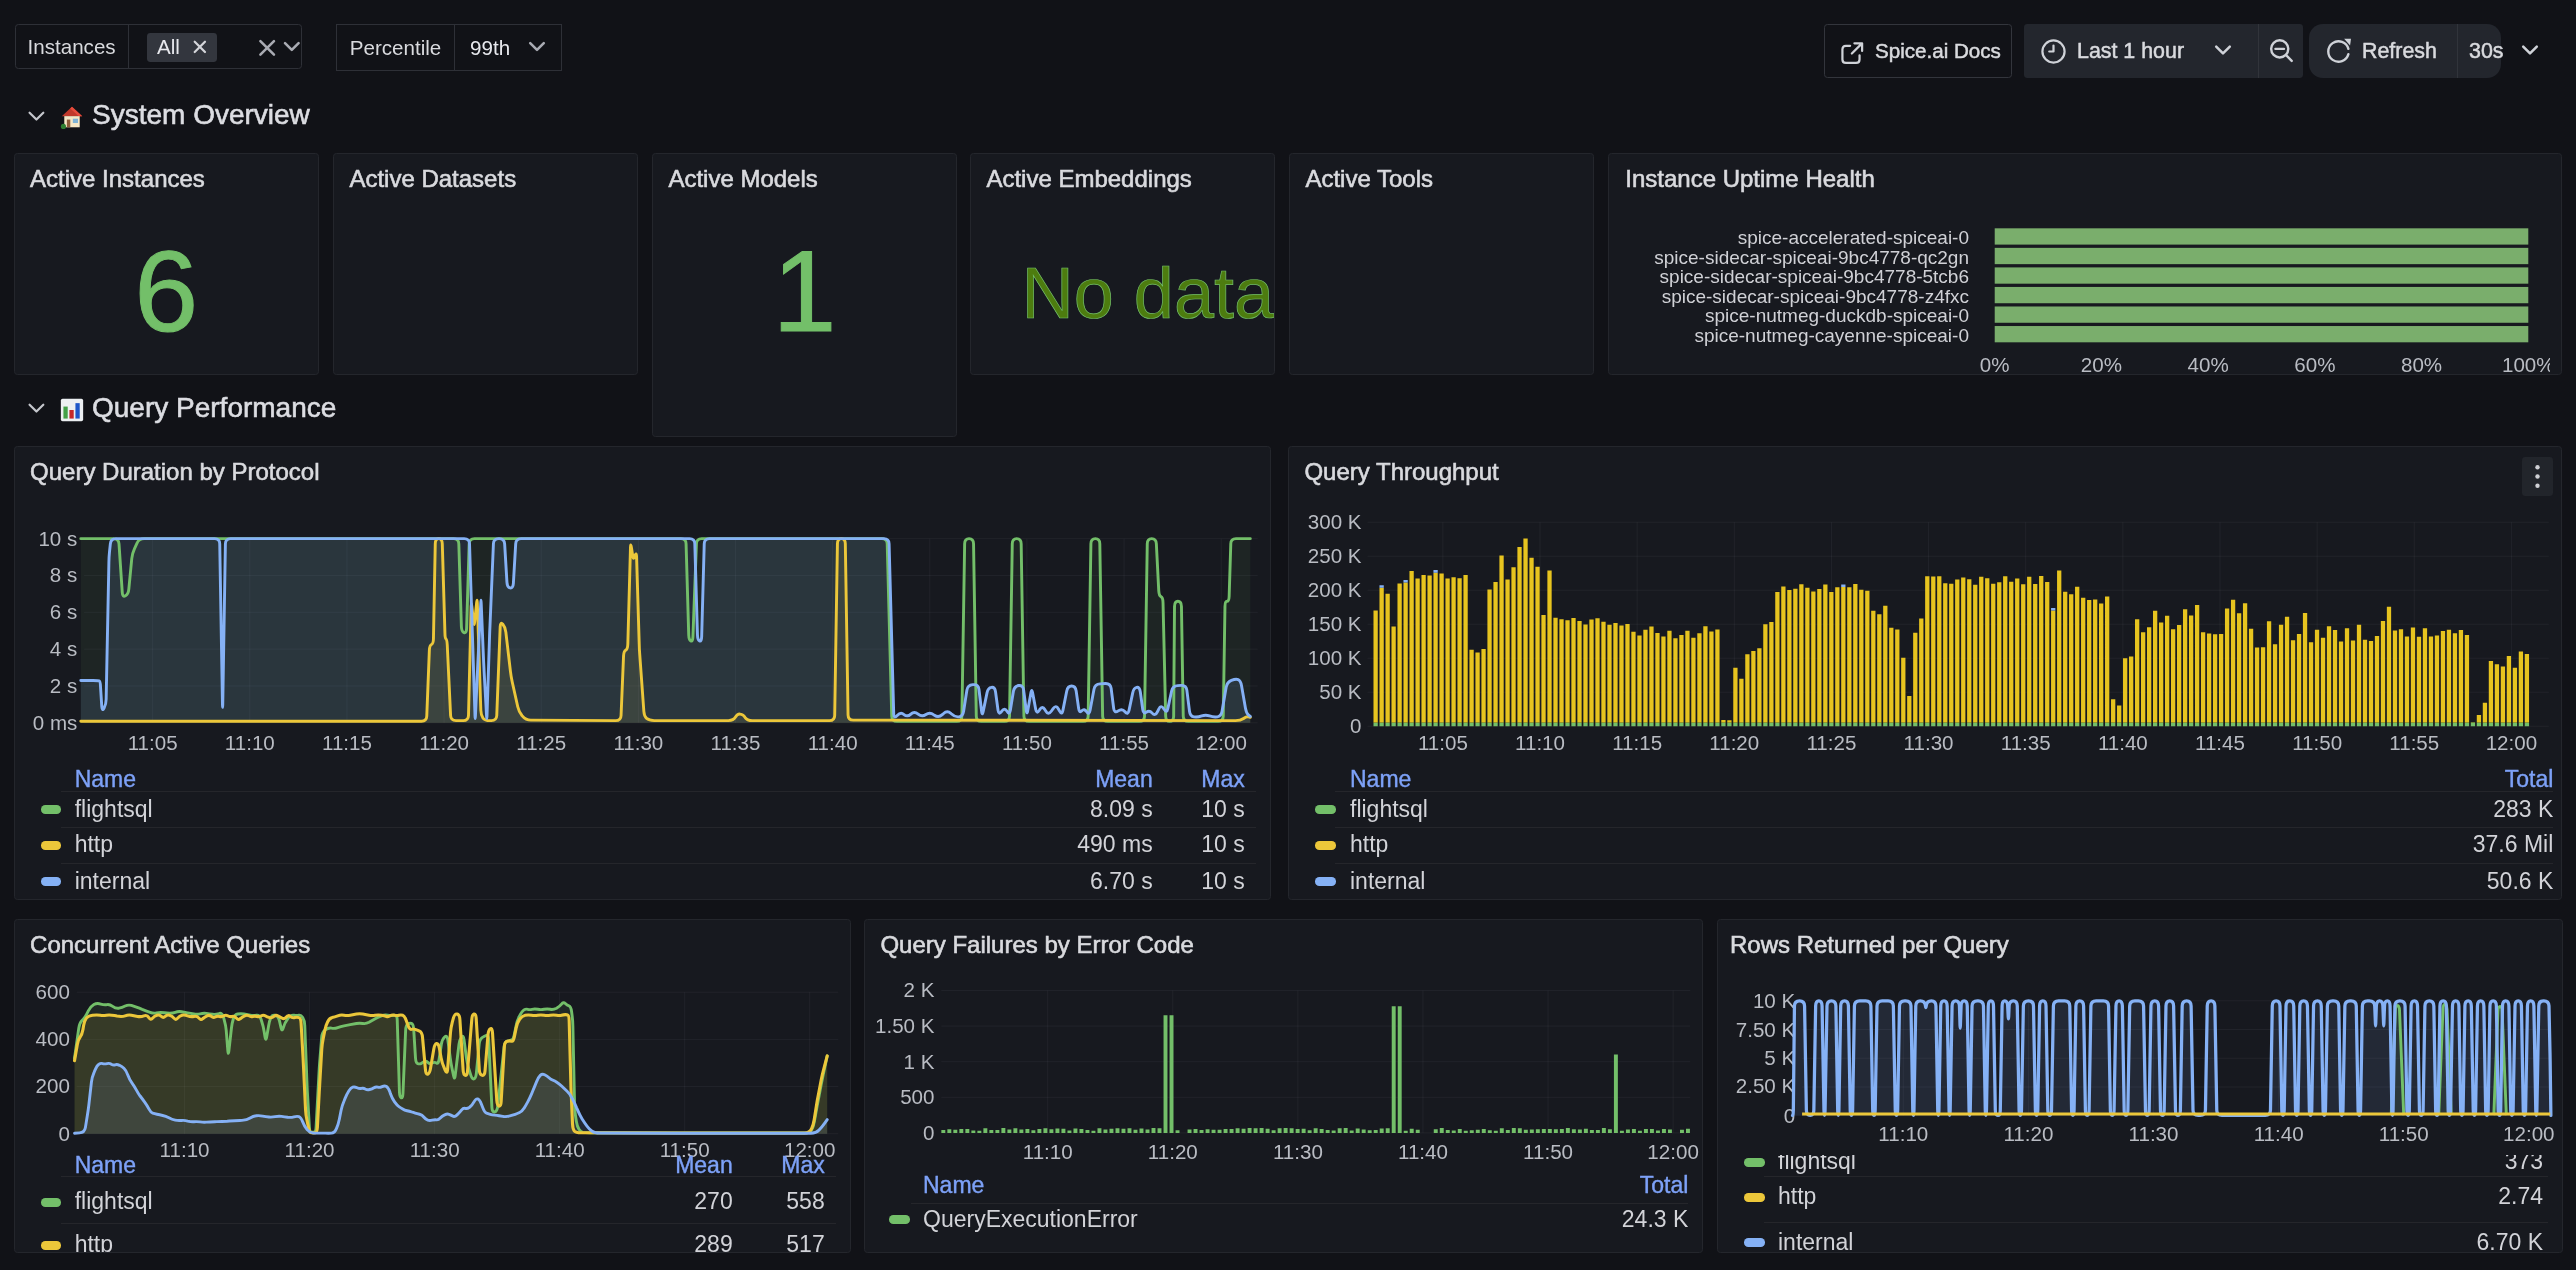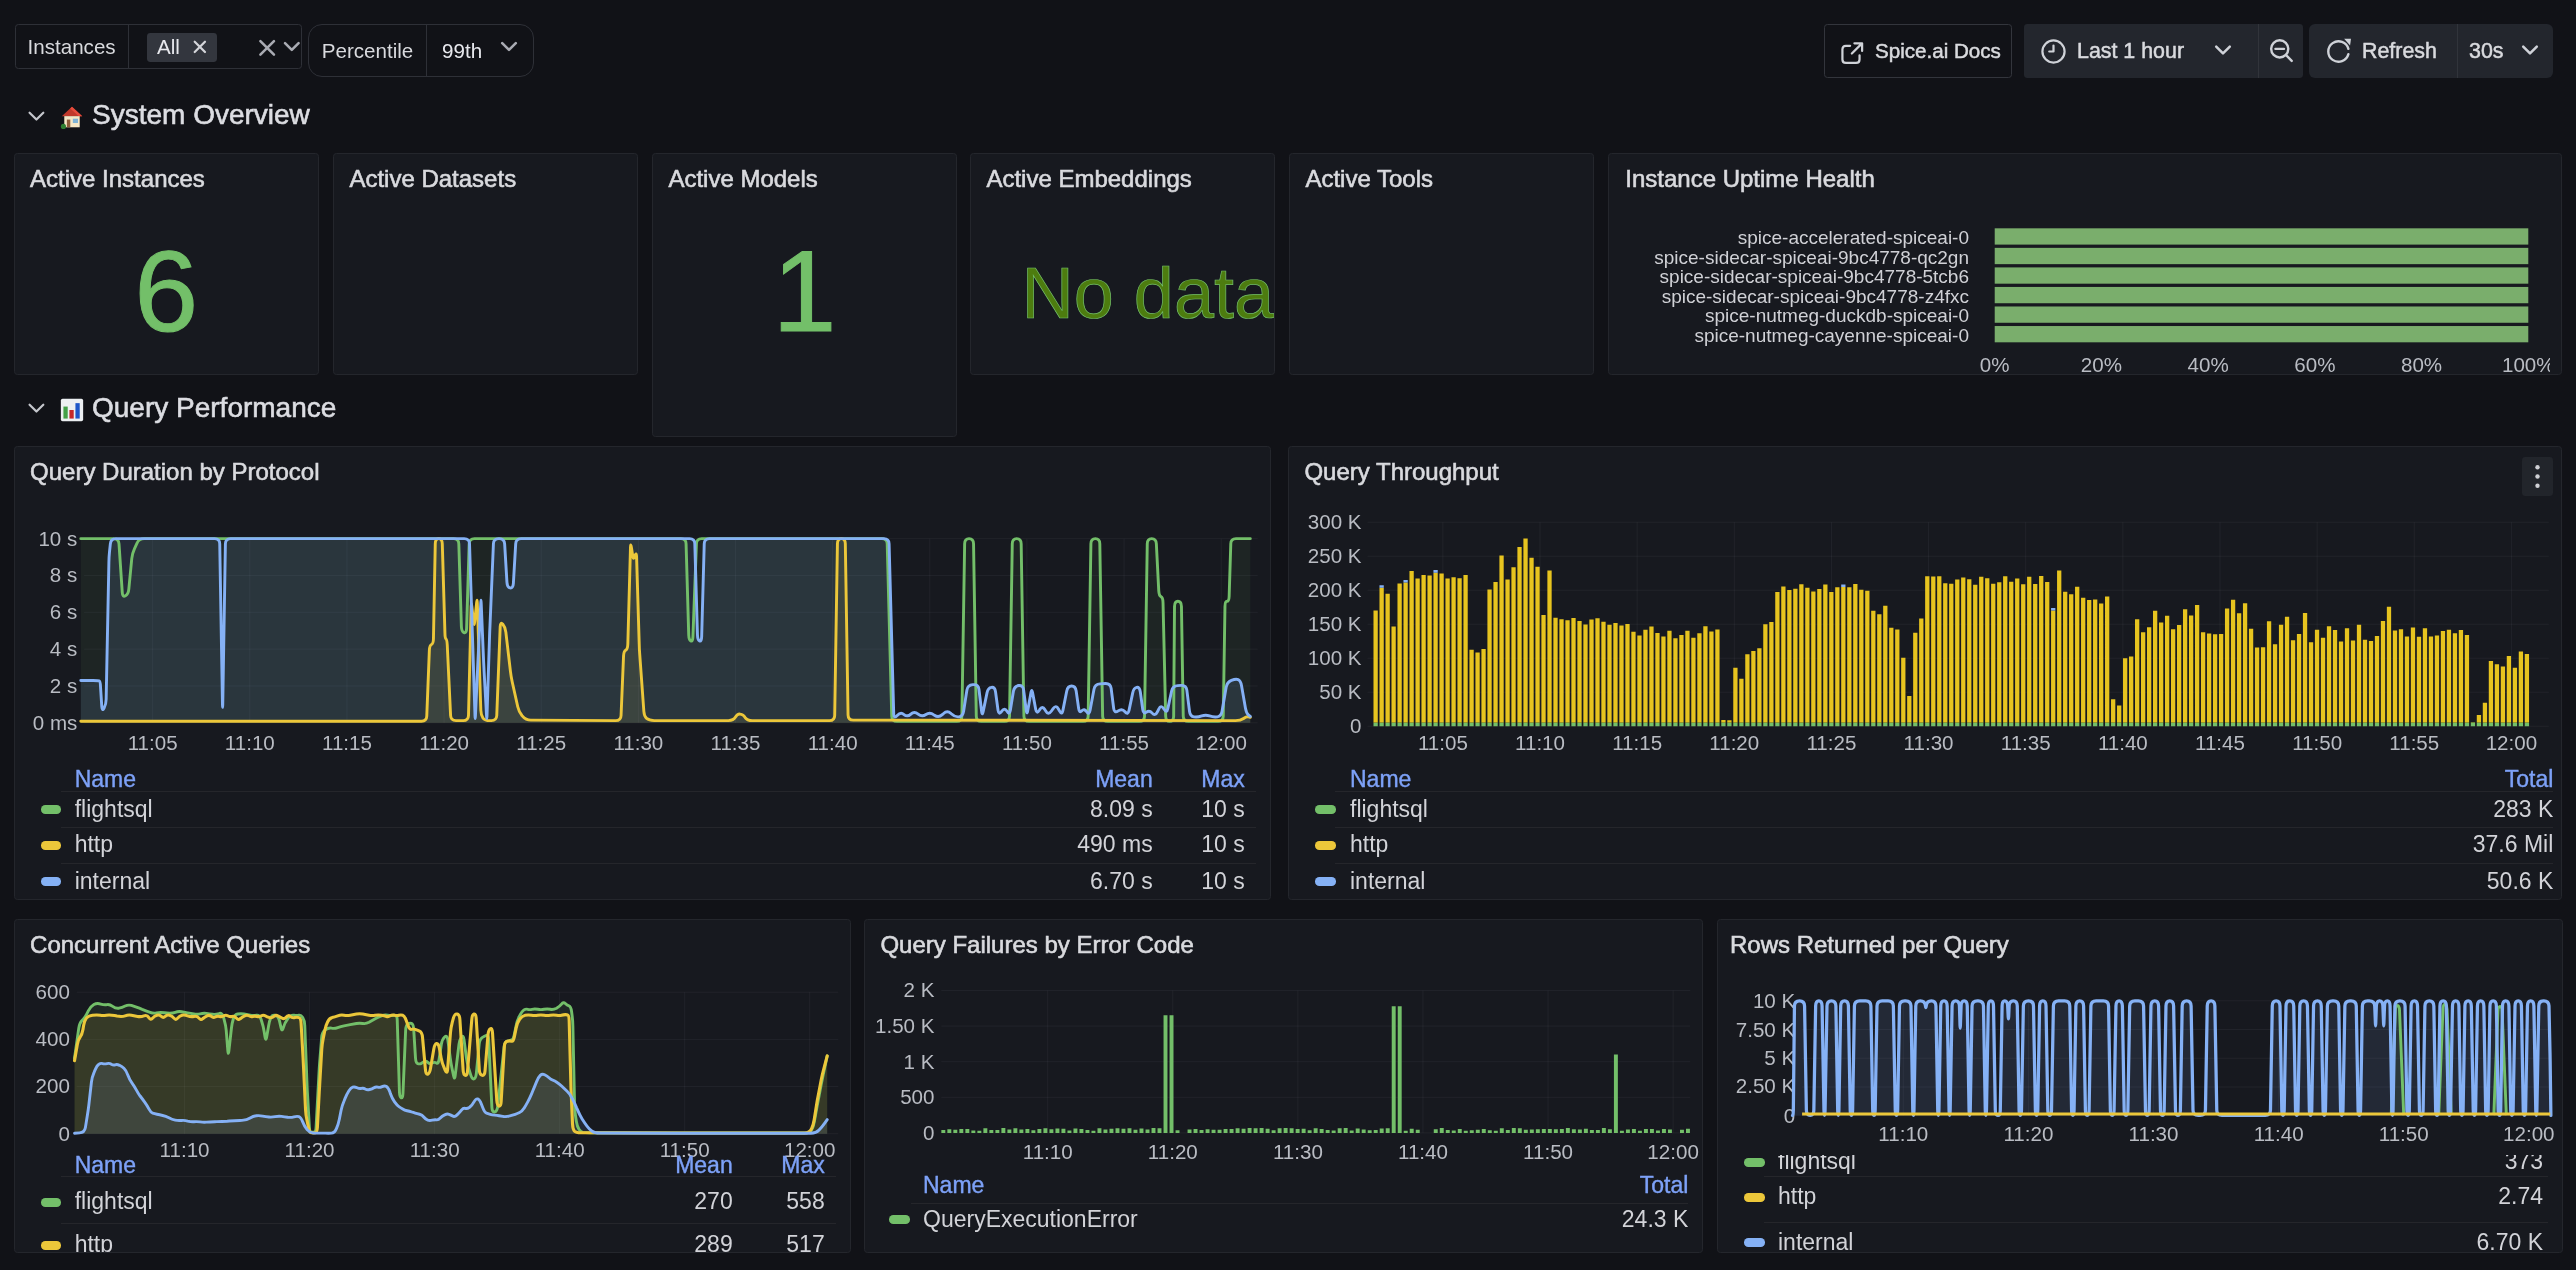--- a/index.html
+++ b/index.html
@@ -15,21 +15,21 @@
 <div style="position:absolute;left:112px;top:0;bottom:0;width:0.9px;background:#2e3037"></div>
 <div style="position:absolute;left:0;top:0;width:112px;height:100%;display:flex;align-items:center;justify-content:center;font-size:20.6px;color:#d9dade">Instances</div>
 <div style="position:absolute;left:131px;top:7.7px;width:70px;height:29px;background:#33363e;border-radius:3.4px;display:flex;align-items:center;justify-content:center;font-size:20.6px;color:#e8e9ee;gap:6.9px">All&nbsp;<svg width="13.7" height="13.7" viewBox="0 0 16 16">
         <path d="M2 2L14 14M14 2L2 14" stroke="#d4d5da" stroke-width="2.6" stroke-linecap="round"></path>
       </svg></div>
 <svg style="position:absolute;left:223px;top:0" width="64" height="45" viewBox="0 0 75 53">
       <path d="M25 19L41 35M41 19L25 35" stroke="#a9abb3" stroke-width="3" stroke-linecap="round"></path>
       <path d="M54 21.4L62 29.4L70 21.4" fill="none" stroke="#a9abb3" stroke-width="3" stroke-linecap="round" stroke-linejoin="round"></path>
     </svg>
 </div>
-<div style="position:absolute;left:308px;top:24px;width:226px;height:53px;border:0.9px solid #2e3037;border-radius:14px">
+<div style="position:absolute;left:336px;top:24px;width:226px;height:47px;border:0.9px solid #2e3037;border-radius:0">
 <div style="position:absolute;left:117px;top:0;bottom:0;width:0.9px;background:#2e3037"></div>
 <div style="position:absolute;left:0;top:0;width:117px;height:100%;display:flex;align-items:center;justify-content:center;font-size:20.6px;color:#d9dade">Percentile</div>
 <div style="position:absolute;left:133px;top:0;height:100%;display:flex;align-items:center;font-size:20.6px;color:#e8e9ee">99th</div>
 <svg style="position:absolute;right:6.9px;top:0" width="34" height="45" viewBox="0 0 40 53">
       <path d="M12 21.4L20 29.4L28 21.4" fill="none" stroke="#a9abb3" stroke-width="3" stroke-linecap="round" stroke-linejoin="round"></path>
     </svg>
 </div>
 <div style="position:absolute;left:1824px;top:24px;width:188px;height:54px;border:0.9px solid #33353c;border-radius:3.4px">
 <svg style="position:absolute;left:13.7px;top:13.7px" width="27.4" height="27.4" viewBox="0 0 32 32">
       <path d="M18 5h9v9M26 6L15 17" fill="none" stroke="#cfd2d8" stroke-width="2.6" stroke-linecap="round" stroke-linejoin="round"></path>
@@ -45,21 +45,21 @@
 <div style="position:absolute;left:53px;top:0;height:100%;display:flex;align-items:center;font-size:21.4px;font-weight:400;-webkit-text-stroke:0.5px #d9dade;color:#d9dade;white-space:nowrap">Last 1 hour</div>
 <svg style="position:absolute;left:182px;top:0" width="34" height="54" viewBox="0 0 40 63">
       <path d="M12 26.4L20 34.4L28 26.4" fill="none" stroke="#cfd2d8" stroke-width="3" stroke-linecap="round" stroke-linejoin="round"></path>
     </svg>
 <div style="position:absolute;left:234px;top:0;bottom:0;width:0.9px;background:#31343b"></div>
 <svg style="position:absolute;left:235px;top:0" width="44" height="54" viewBox="0 0 51 63">
       <circle cx="24" cy="29" r="10" fill="none" stroke="#cfd2d8" stroke-width="2.8"></circle>
       <path d="M19 29h10M32 37l6 6" stroke="#cfd2d8" stroke-width="2.8" stroke-linecap="round"></path>
     </svg>
 </div>
-<div style="position:absolute;left:2309px;top:24px;width:244px;height:54px;background:#23262d;border-radius:6px">
+<div style="position:absolute;left:2309px;top:24px;width:192px;height:54px;background:#23262d;border-radius:14px">
 <svg style="position:absolute;left:15.4px;top:13px" width="29" height="29" viewBox="0 0 34 34">
       <path d="M28.6 13.9A12 12 0 1 0 28.6 20.1" fill="none" stroke="#cfd2d8" stroke-width="2.8" stroke-linecap="round"></path>
       <path d="M23.6 2.0l8 0 -1 8z" fill="#cfd2d8"></path>
     </svg>
 <div style="position:absolute;left:53px;top:0;height:100%;display:flex;align-items:center;font-size:21.4px;font-weight:400;-webkit-text-stroke:0.5px #d9dade;color:#d9dade">Refresh</div>
 <div style="position:absolute;left:148px;top:0;bottom:0;width:0.9px;background:#31343b"></div>
 <div style="position:absolute;left:160px;top:0;height:100%;display:flex;align-items:center;font-size:21.4px;font-weight:400;-webkit-text-stroke:0.5px #d9dade;color:#d9dade">30s</div>
 <svg style="position:absolute;left:204px;top:0" width="34" height="54" viewBox="0 0 40 63">
       <path d="M12 26.4L20 34.4L28 26.4" fill="none" stroke="#cfd2d8" stroke-width="3" stroke-linecap="round" stroke-linejoin="round"></path>
     </svg>

